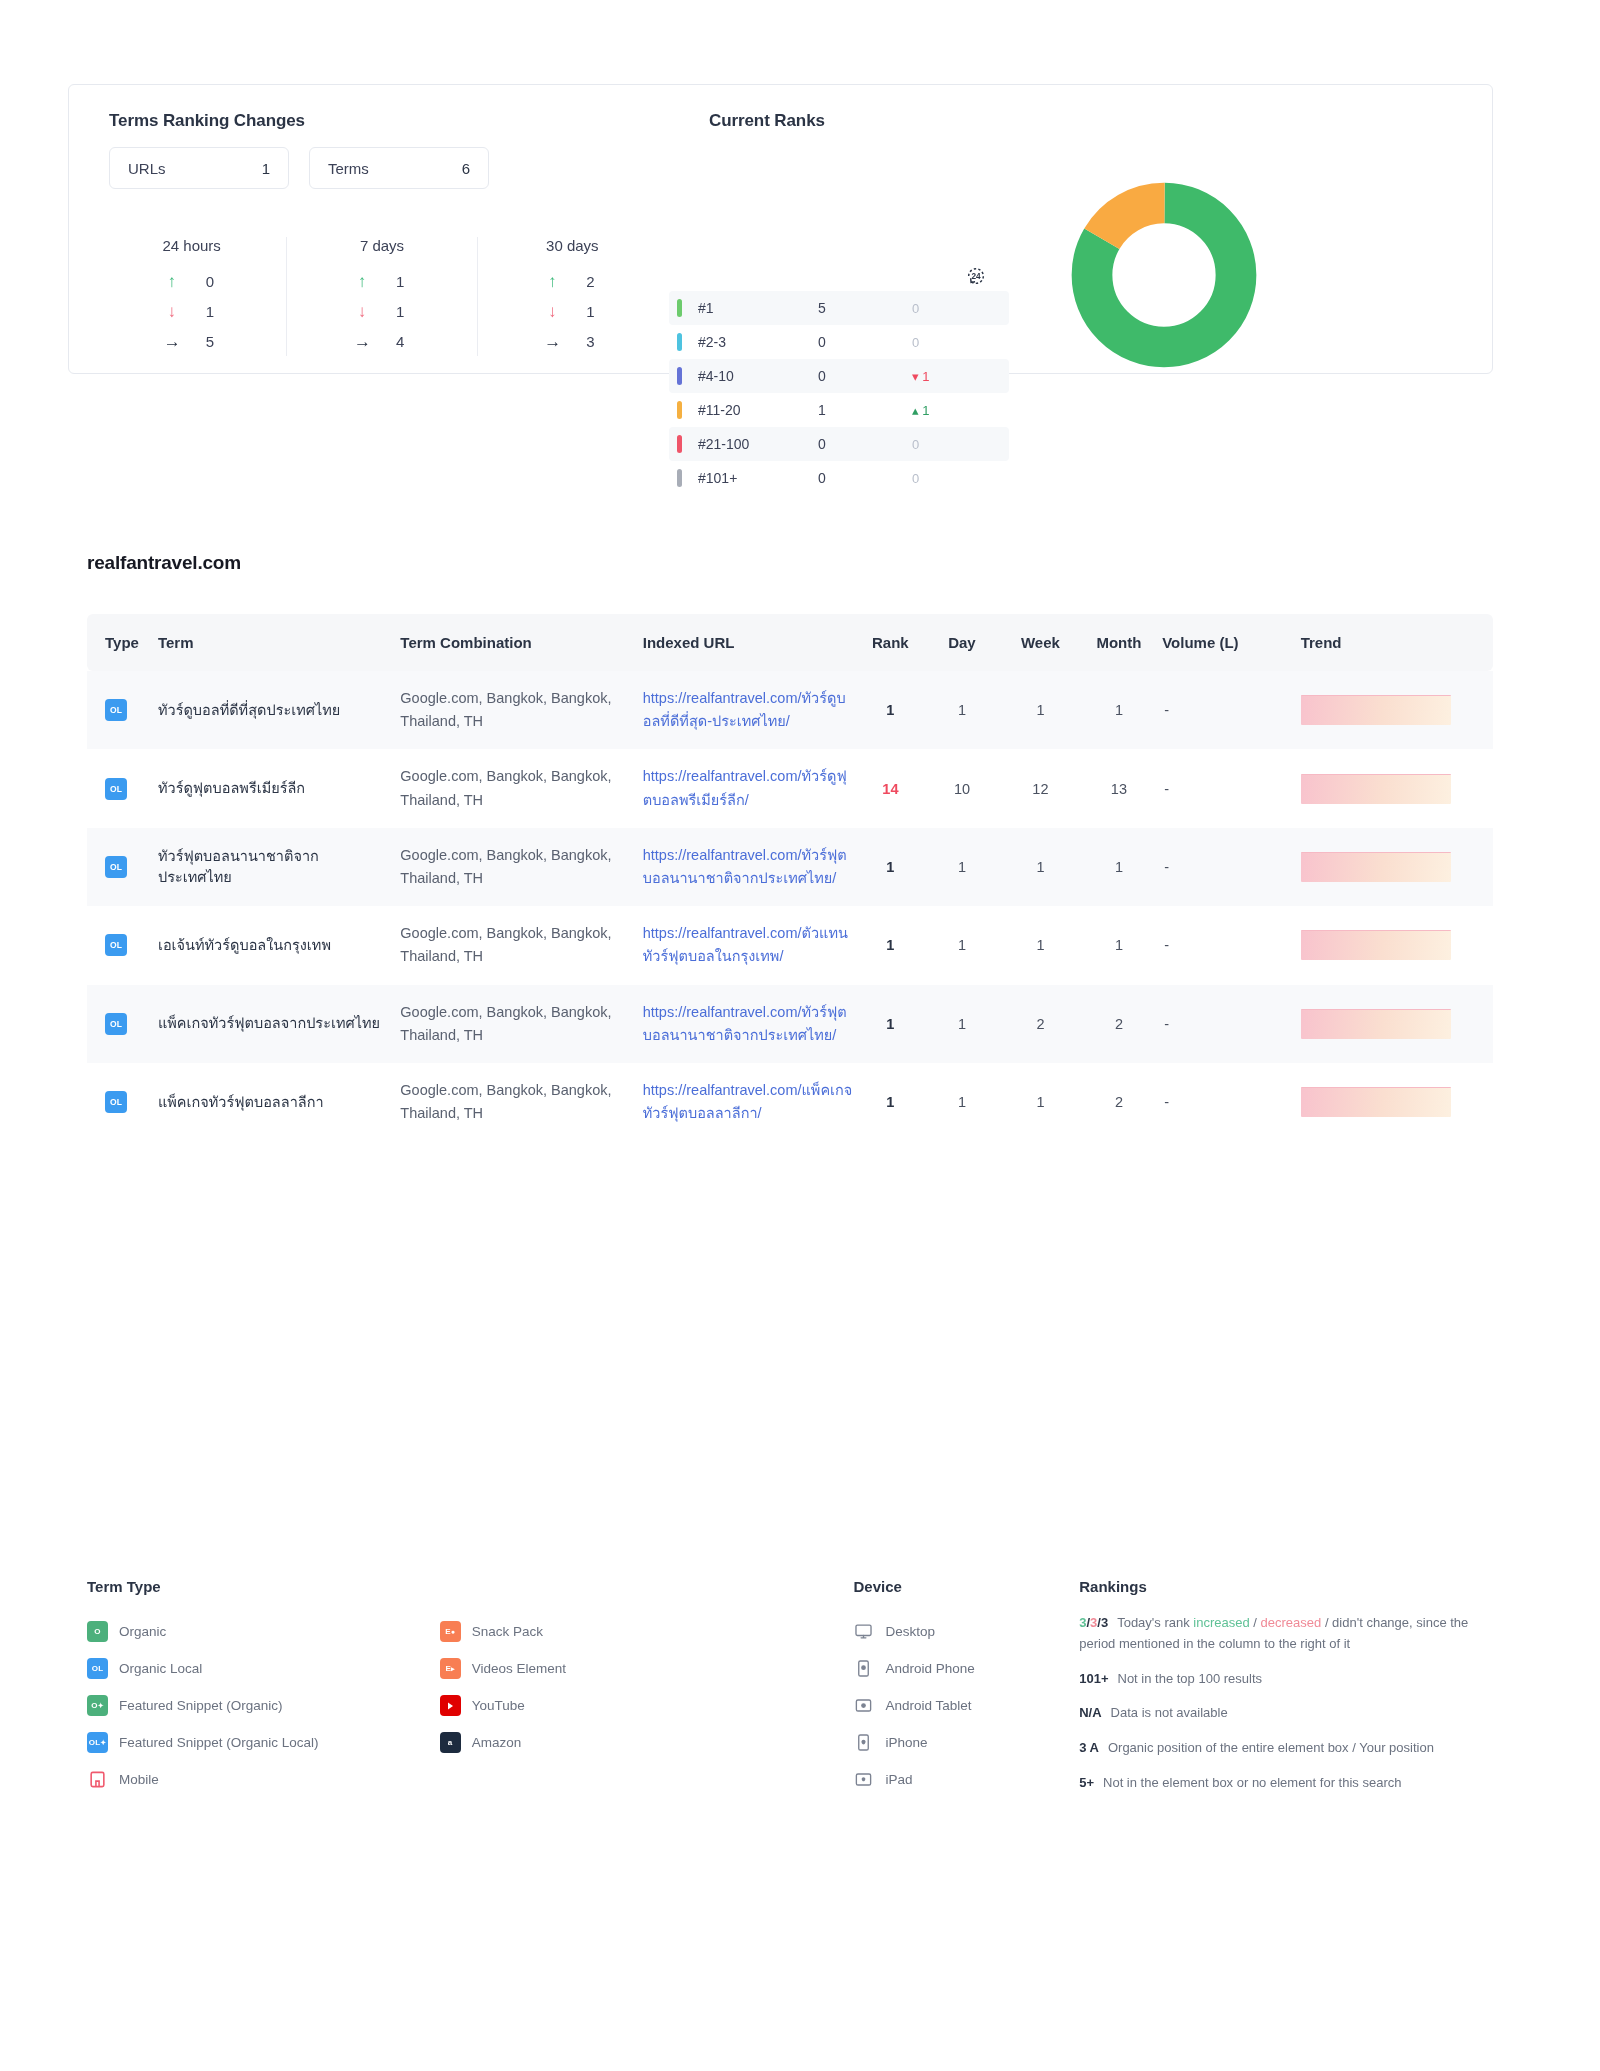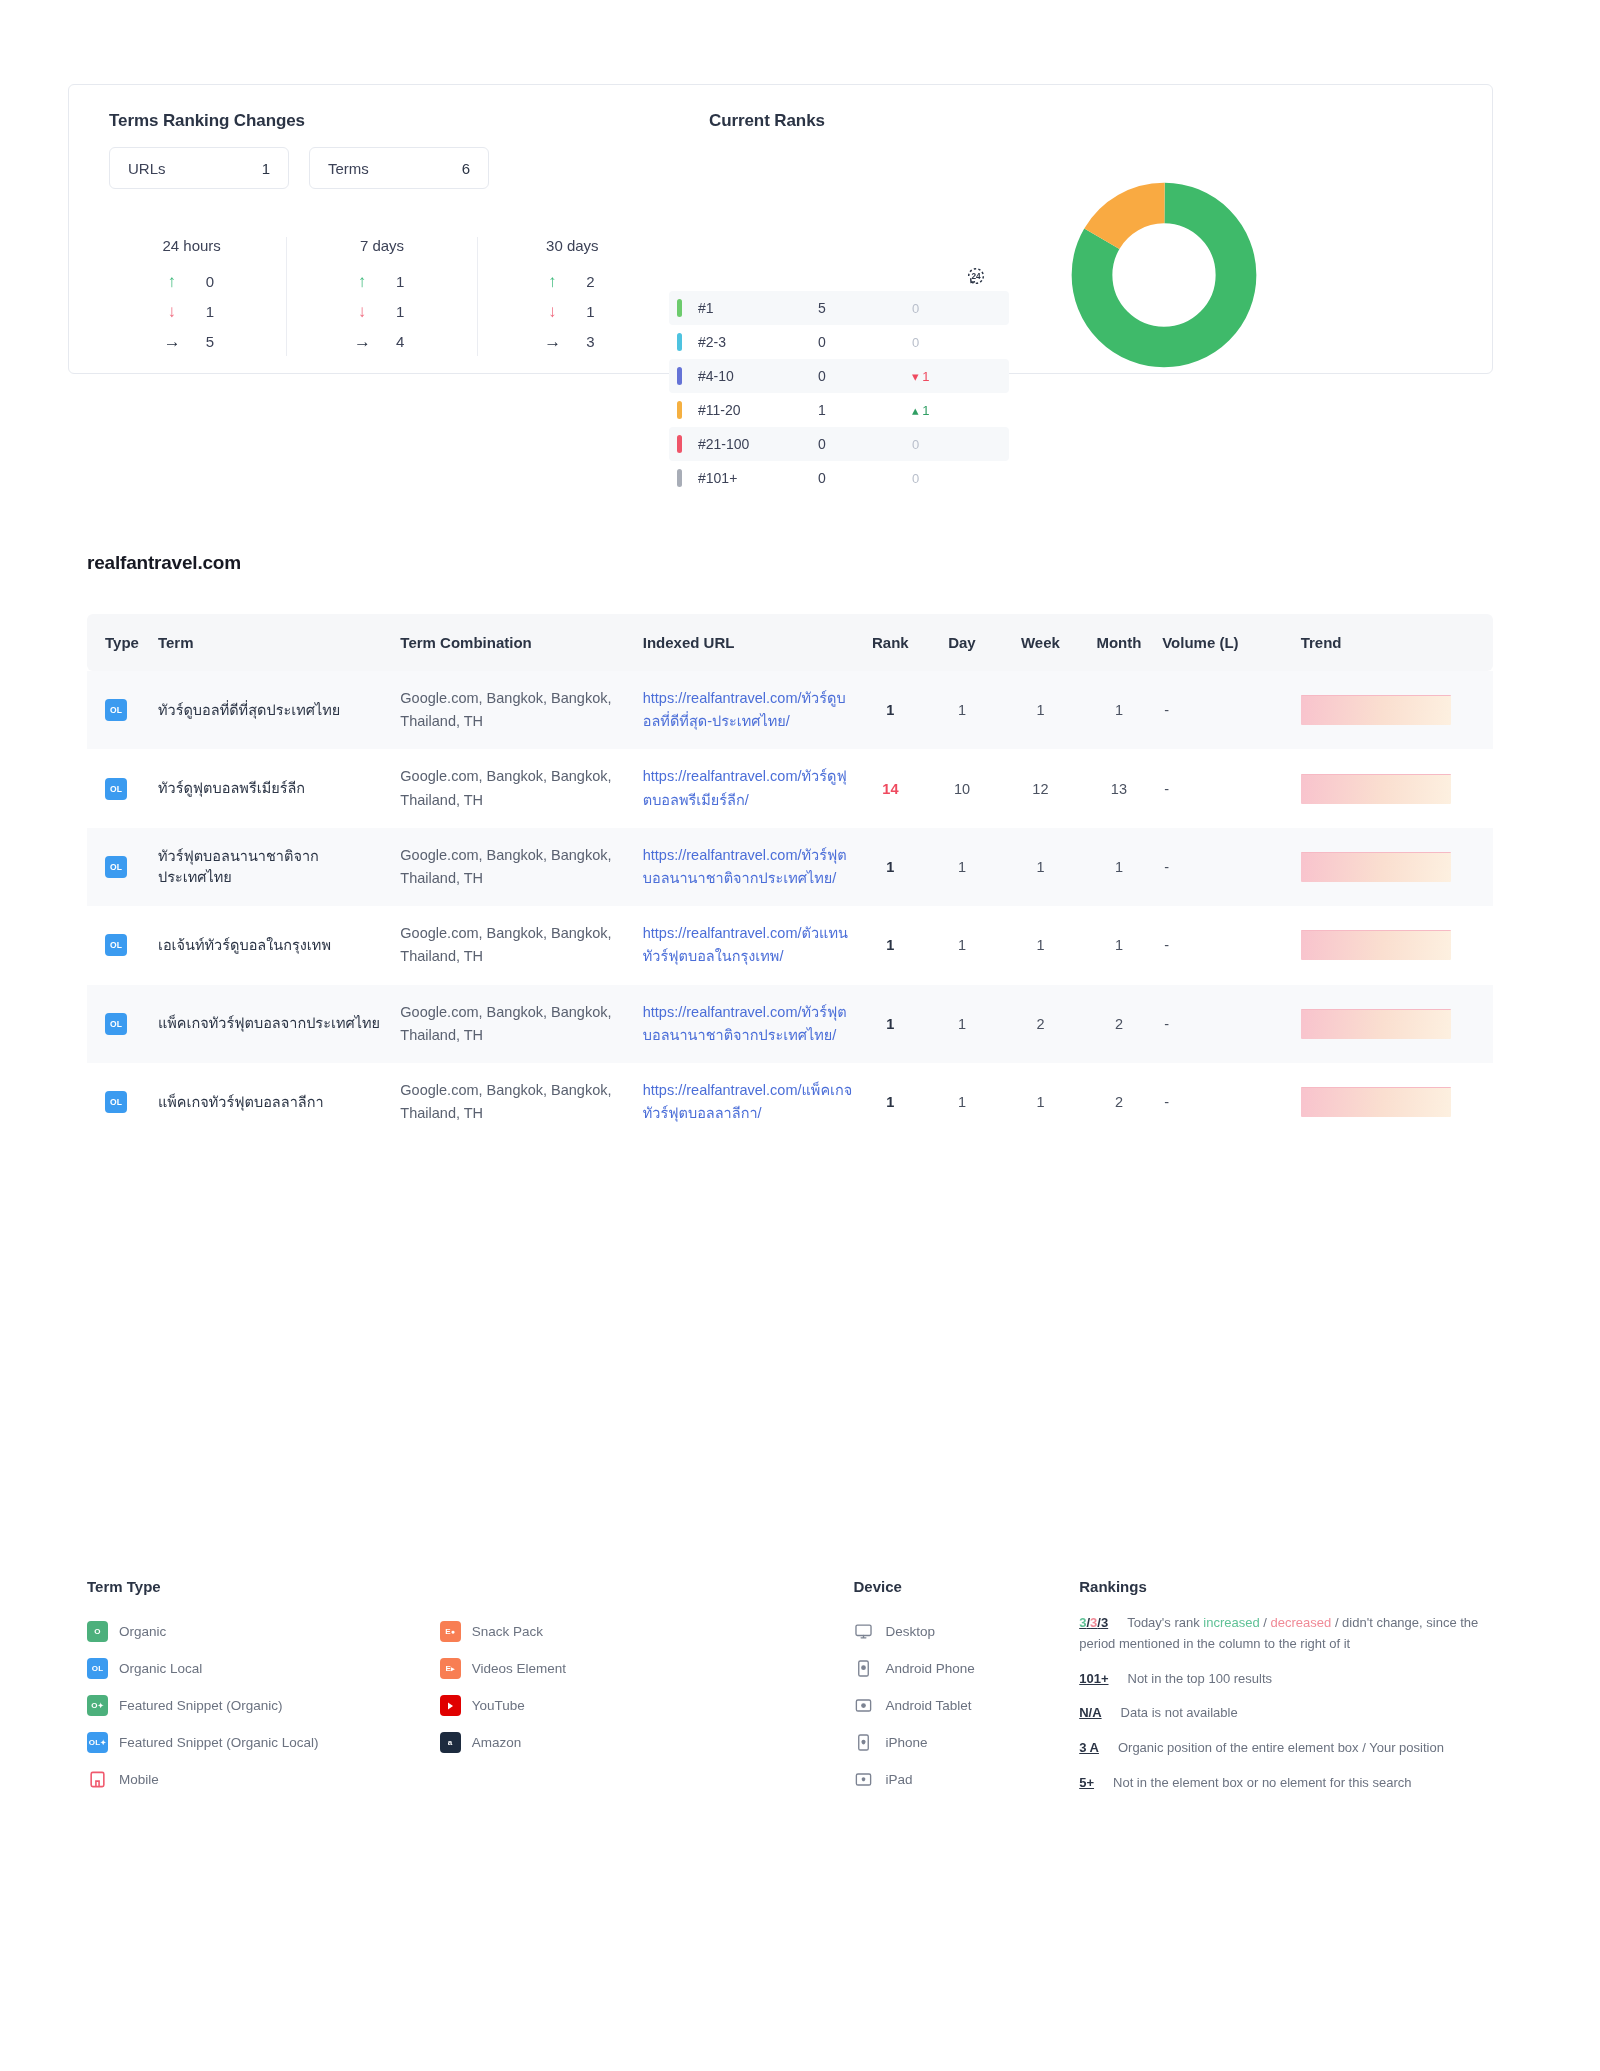--- a/index.html
+++ b/index.html
@@ -225,23 +225,22 @@
   .note {
     font-size: 13px;
     color: #6b7280;
     line-height: 1.6;
     margin-bottom: 14px;
     max-width: 420px;
   }
   .note .k {
     font-weight: bold;
     color: #2b3445;
-    margin-right: 19px;
+    margin-right: 9px;
     display: inline-block;
-    text-decoration: underline;
   }
   .g { color: #5fc196; }
   .r { color: #f08a97; }
   .dk { color: #2b3445; }
 </style>
 </head>
 <body>
 
 <div class="page">
 

